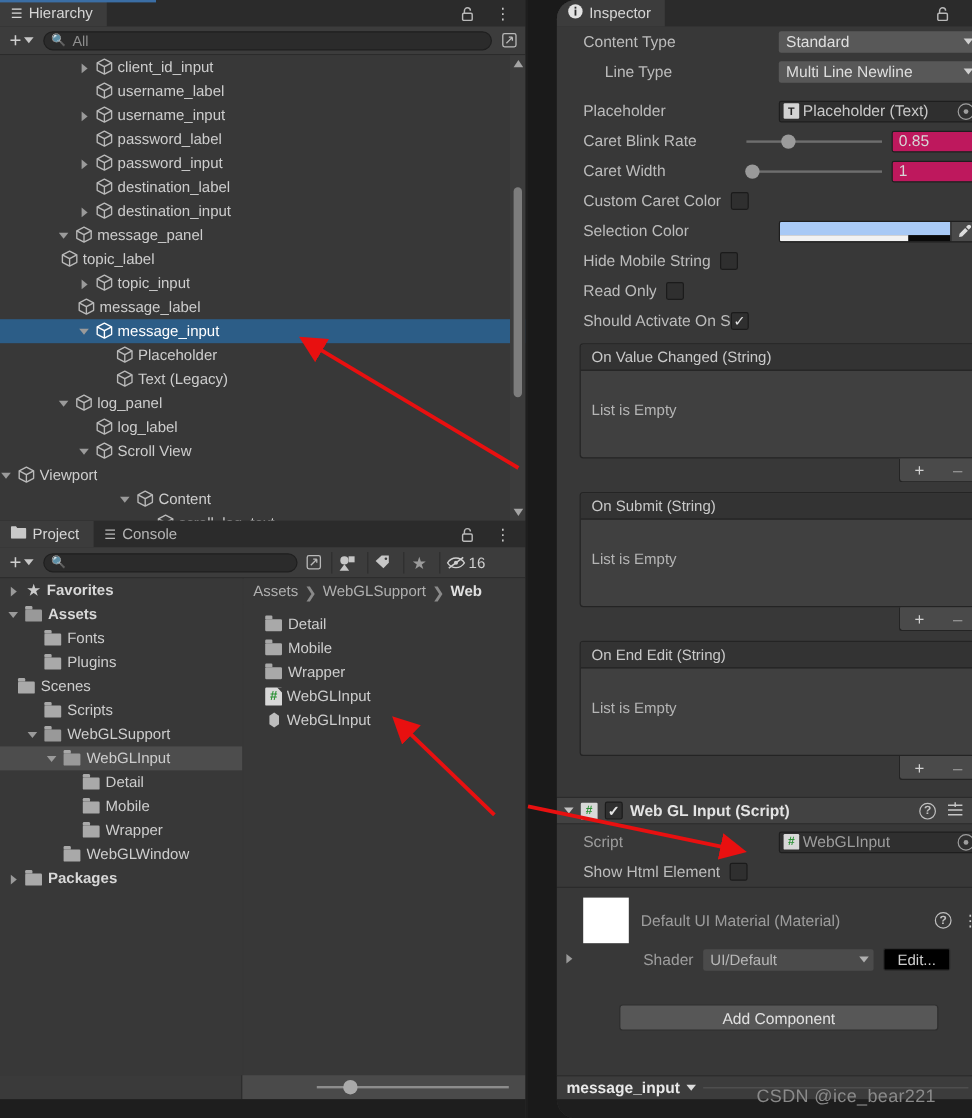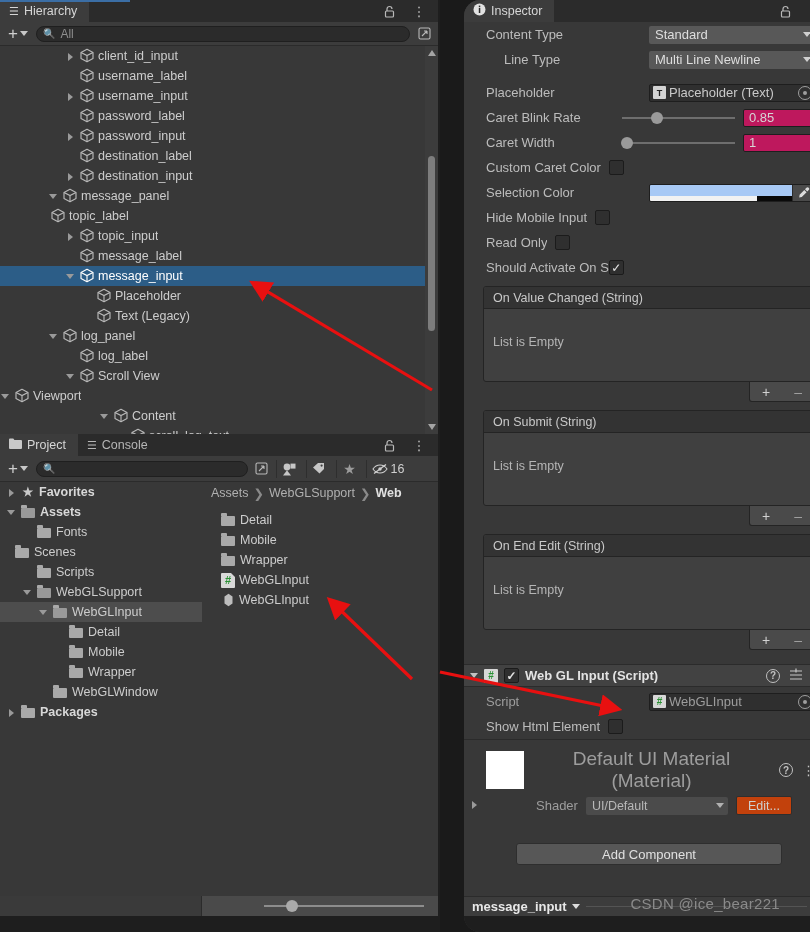--- a/index.html
+++ b/index.html
@@ -238,53 +238,53 @@
   .comp-head .r{ margin-left:auto; display:flex; align-items:center; gap:9px; font-weight:normal;}
   .circ-q{
     width:14px;height:14px;border-radius:50%;border:1.5px solid #c0c0c0;
     color:#c0c0c0;font-size:10px;font-weight:bold;display:flex;align-items:center;justify-content:center;
   }
   .kebab{ color:#c6c6c6; font-size:13px; letter-spacing:0; line-height:9px; }
 
   .mat-block{ border-top:1px solid #2b2b2b; padding:8px 0 8px 0; position:relative; }
   .mat-row{ display:flex; align-items:center; gap:10px; padding-left:22px; }
   .mat-swatch{ width:38px;height:38px;background:#fff;flex:0 0 38px; }
-  .mat-name{ color:#9d9d9d; font-size:19px;text-align:center; }
+  .mat-name{ color:#9d9d9d; font-size:13px; }
   .mat-right{ margin-left:auto; display:flex; align-items:center; gap:9px; margin-right:19px;}
   .shader-row{ display:flex; align-items:center; gap:8px; padding-left:72px; margin-top:4px; }
   .shader-lbl{ color:#9d9d9d; font-size:13px; }
   .shader-dd{
     width:142px;height:18px;background:#4b4b4b;border-radius:2px;display:flex;align-items:center;
     padding:0 4px 0 6px; color:#b8b8b8; font-size:12.5px;
   }
   .shader-dd .ar{ margin-left:auto;width:0;height:0;
     border-left:4.5px solid transparent;border-right:4.5px solid transparent;border-top:5px solid #b0b0b0;}
   .edit-btn{
-    width:56px;height:19px;background:#c2410c;border:1px solid #2e2e2e;border-radius:2px;
+    width:56px;height:19px;background:#000000;border:1px solid #2e2e2e;border-radius:2px;
     display:flex;align-items:center;justify-content:center;color:#cfcfcf;font-size:12.5px;
   }
   .mat-tw{ position:absolute; left:8px; bottom:14px; width:0;height:0;
     border-left:5px solid #9a9a9a;border-top:4px solid transparent;border-bottom:4px solid transparent;}
 
   .addcomp-wrap{ display:flex; justify-content:center; margin-top:20px; }
   .addcomp{
     width:266px;height:22px;background:#575757;border:1px solid #2e2e2e;border-radius:3px;
     display:flex;align-items:center;justify-content:center;color:#e0e0e0;font-size:13px;
   }
   .insp-footer{
     position:absolute; left:0; right:0; bottom:16px; height:20px;
     background:#3c3c3c; border-top:1px solid #2b2b2b;
     display:flex; align-items:center; padding:0 8px;
   }
   .insp-footer .name{ color:#e8e8e8; font-size:13px; font-weight:bold; display:flex; align-items:center; gap:5px;}
   .insp-footer .name .ar{ width:0;height:0;border-left:4.5px solid transparent;
     border-right:4.5px solid transparent;border-top:5px solid #dcdcdc;}
   .insp-footer .line{ flex:1; height:1px; background:#545454; margin:0 6px; }
   .watermark{
-    position:absolute; right:30px; bottom:20px; color:#8a8a8a; font-size:15px;
+    position:absolute; right:30px; bottom:10px; color:#8a8a8a; font-size:15px;
     letter-spacing:.3px; white-space:nowrap; pointer-events:none;
   }
 
   
   #arrows{ position:absolute; left:0; top:0; width:810px; height:932px; pointer-events:none; }
   .splitv{ position:absolute; background:#1e1e1e; }
 </style>
 </head>
 <body>
 
@@ -419,21 +419,21 @@
         <div class="row" style="padding-left: 65px;">
           <span class="twisty r"></span>
           <span class="gobj">
             <svg width="16" height="15" viewBox="0 0 16 15">
               <path d="M8 1.3 14 4.4v6.2L8 13.7 2 10.6V4.4z" fill="none" stroke="currentColor" stroke-width="1.15" stroke-linejoin="round"></path>
               <path d="M2 4.4 8 7.5l6-3.1M8 7.5v6.2" fill="none" stroke="currentColor" stroke-width="1.15"></path>
             </svg>
           </span>
           <span class="lbl">topic_input</span>
         </div>
-        <div class="row" style="padding-left: 65px;">
+        <div class="row" style="padding-left: 50px;">
           <span class="twisty"></span>
           <span class="gobj">
             <svg width="16" height="15" viewBox="0 0 16 15">
               <path d="M8 1.3 14 4.4v6.2L8 13.7 2 10.6V4.4z" fill="none" stroke="currentColor" stroke-width="1.15" stroke-linejoin="round"></path>
               <path d="M2 4.4 8 7.5l6-3.1M8 7.5v6.2" fill="none" stroke="currentColor" stroke-width="1.15"></path>
             </svg>
           </span>
           <span class="lbl">message_label</span>
         </div>
         <div class="row sel" style="padding-left: 65px;">
@@ -611,20 +611,27 @@
             <i></i>
           </span>
           <span class="lbl">Assets</span>
         </div>
         <div class="prow" style="padding-left: 22px;">
           <span class="twisty"></span>
           <span class="folder">
             <i></i>
           </span>
           <span class="lbl">Fonts</span>
+        </div>
+        <div class="prow" style="padding-left: 22px;">
+          <span class="twisty"></span>
+          <span class="folder">
+            <i></i>
+          </span>
+          <span class="lbl">Plugins</span>
         </div>
         <div class="prow" style="">
           <span class="twisty"></span>
           <span class="folder">
             <i></i>
           </span>
           <span class="lbl">Scenes</span>
         </div>
         <div class="prow" style="padding-left: 22px;">
           <span class="twisty"></span>
@@ -838,21 +845,21 @@
             <span class="pick">
               <svg width="12" height="12" viewBox="0 0 12 12">
                   <path d="M8.4.8a1.6 1.6 0 0 1 2.3 2.3L9.3 4.5 7 2.2zM6.3 2.9l2.3 2.3-4.8 4.8-2.6.4.4-2.6z" fill="#dcdcdc"></path>
                 </svg>
             </span>
           </span>
         </span>
       </div>
 
       <div class="irow">
-        <span class="ilabel">Hide Mobile Input</span>
+        <span class="ilabel">Hide Mobile String</span>
         <span class="ifield" style="margin-right:auto; margin-left:8px;">
           <span class="cbox"></span>
         </span>
       </div>
 
       <div class="irow">
         <span class="ilabel">Read Only</span>
         <span class="ifield" style="margin-right:auto; margin-left:8px;">
           <span class="cbox"></span>
         </span>

